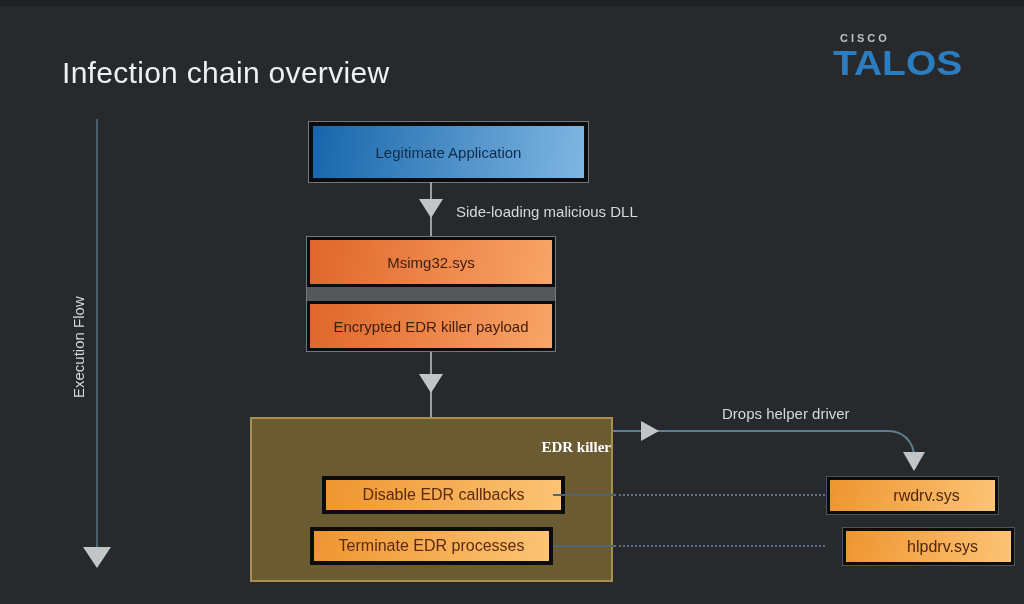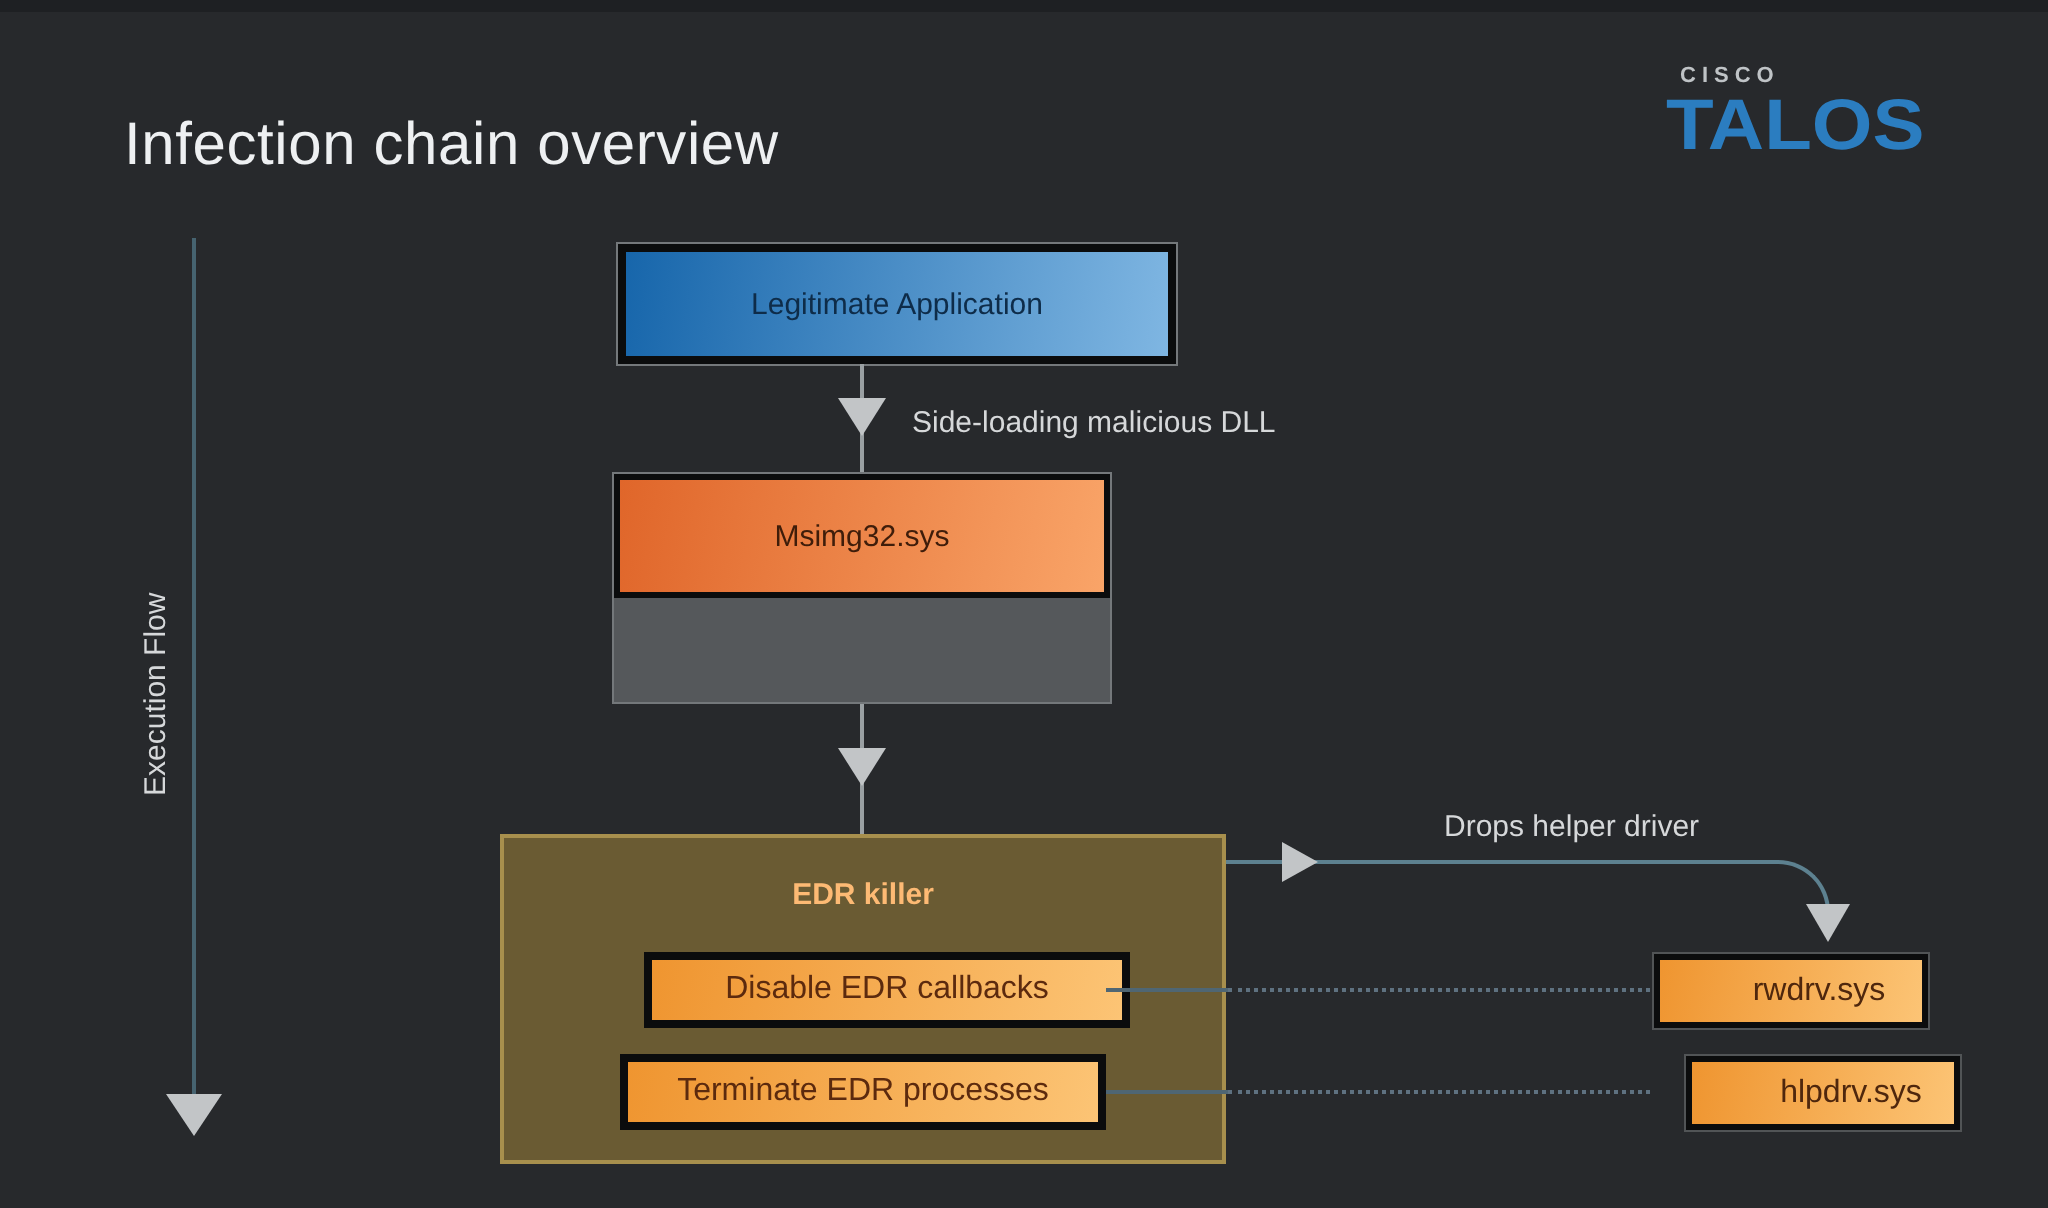--- a/index.html
+++ b/index.html
@@ -53,22 +53,22 @@
   #conn1{left:430px;top:182px;height:55px;}
   #arrow1{left:419px;top:199px;}
   #label1{left:456px;top:202px;}
 
   #conn2{left:430px;top:352px;height:65px;}
   #arrow2{left:419px;top:374px;}
   #label2{left:459px;top:366px;}
 
   #edr-container{left:250px;top:417px;width:363px;height:165px;
     border:2px solid var(--edr_border);background:var(--edr_bg);}
-  #edr-title{position:absolute;left:0;top:20px;width:100%;text-align:center;
-    font-size:15px;font-weight:bold;color:#fdba74;}
+  #edr-title{position:absolute;left:0;top:20px;width:100%;text-align:right;
+    font-size:15px;font-weight:bold;color:#ffffff;font-family:Liberation Serif, serif;}
   .edr-box{position:absolute;left:58px;width:243px;height:38px;
     border:4px solid var(--black_border);
     background:linear-gradient(100deg,var(--orange_light_start),var(--orange_light_end));
     color:var(--orange_light_text);font-size:16px;
     display:flex;align-items:center;justify-content:center;box-sizing:border-box;}
   #box-disable{top:57px;margin-left:12px;}
   #box-terminate{top:108px;}
 
   
   #drops-path{left:613px;top:430px;width:302px;height:34px;
@@ -83,21 +83,21 @@
   #drops-label{left:722px;top:404px;}
 
   
   .stub{height:2px;background:#4f6673;}
   #stub-a{left:553px;top:494px;width:61px;}
   #stub-b{left:553px;top:545px;width:61px;}
   .dotted{border-top:2px dotted var(--dotted_line);height:0;}
   #dot-a{left:614px;top:494px;width:211px;}
   #dot-b{left:614px;top:545px;width:211px;}
 
-  .drv-box{left:827px;width:137px;height:37px;
+  .drv-box{left:827px;width:171px;height:37px;
     border:3px solid var(--black_border);outline:1px solid #515456;
     background:linear-gradient(100deg,var(--orange_light_start),var(--orange_light_end));
     color:#4f270d;font-size:16px;
     display:flex;align-items:center;justify-content:center;padding-left:28px;}
   #box-rwdrv{top:477px;}
   #box-hlpdrv{top:528px;margin-left:16px;}
 </style>
 </head>
 <body>
 
@@ -118,20 +118,23 @@
   <span>Legitimate Application</span>
 </div>
 
 <div class="abs vline" id="conn1"></div>
 <div class="abs down-arrow" id="arrow1"></div>
 <div class="abs edge-label" id="label1">Side-loading malicious DLL</div>
 
 <div class="abs" id="group-dll">
   <div class="dll-box">
     <span>Msimg32.sys</span>
+  </div>
+  <div class="dll-box">
+    <span>Encrypted EDR killer payload</span>
   </div>
 </div>
 
 <div class="abs vline" id="conn2"></div>
 <div class="abs down-arrow" id="arrow2"></div>
 <div class="abs edge-label" id="label2">
 </div>
 
 <div class="abs" id="edr-container">
   <div id="edr-title">EDR killer</div>

